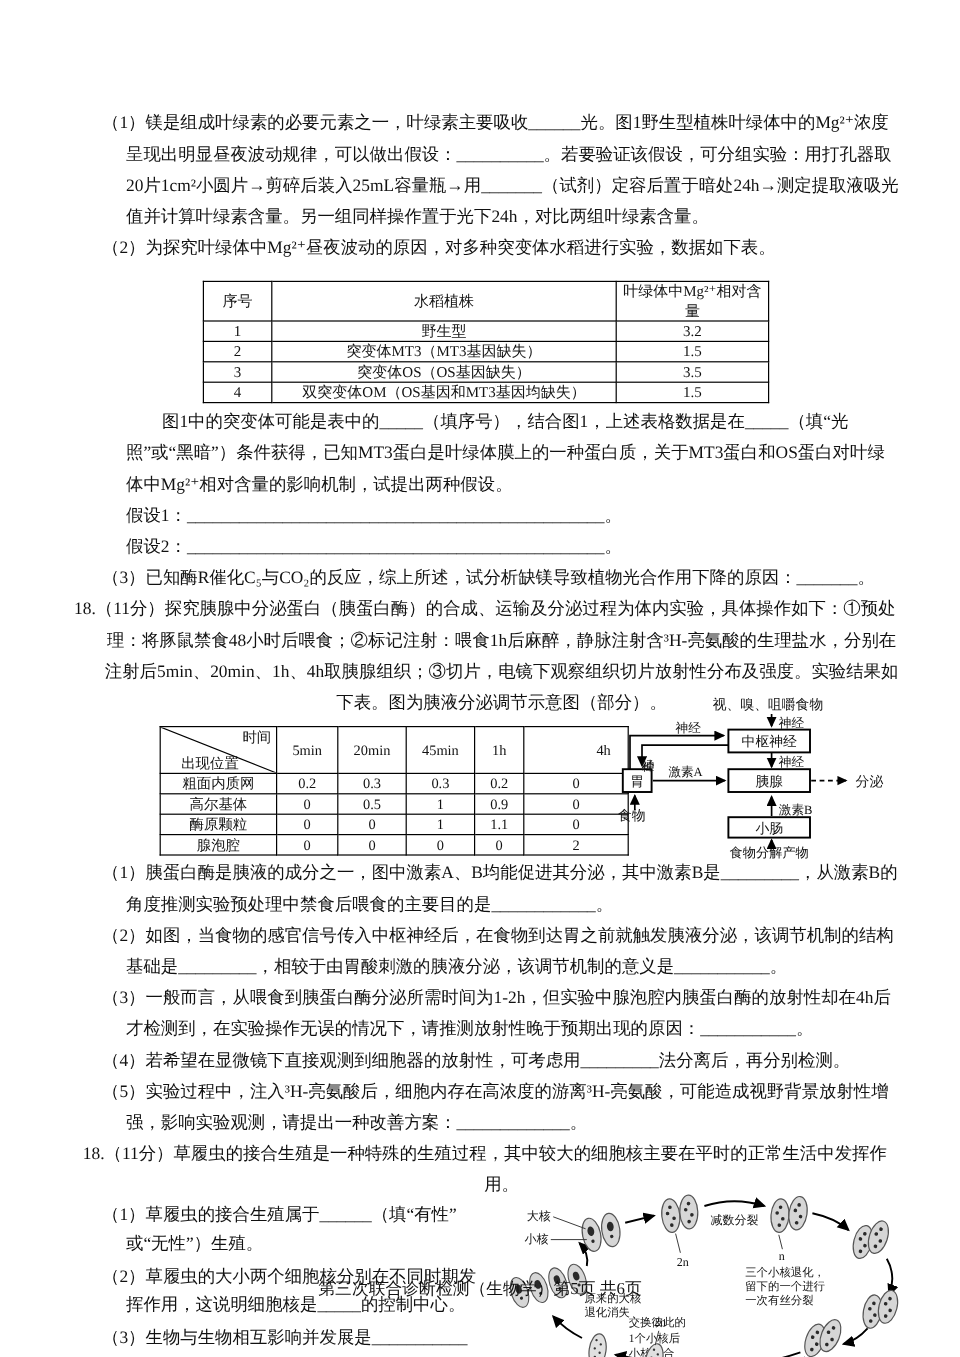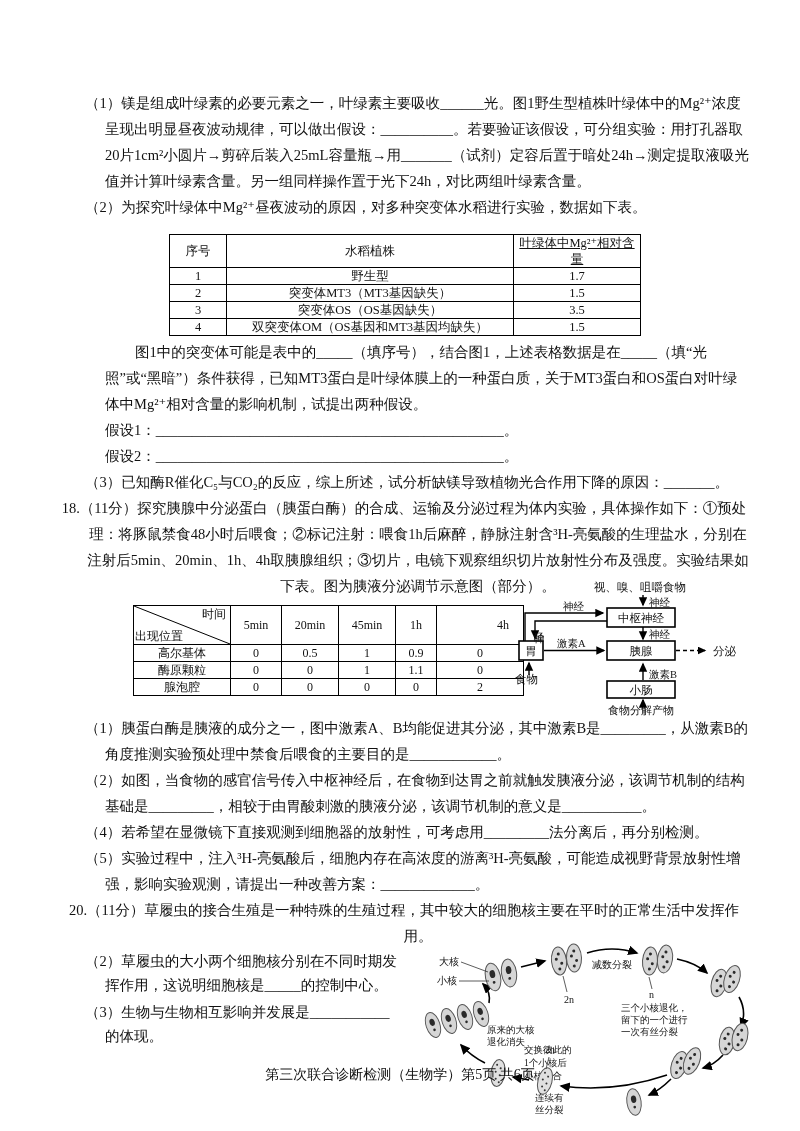--- a/index.html
+++ b/index.html
@@ -12,29 +12,29 @@
   .item{padding-left:48px;text-indent:-20px;}          
   .qhead{padding-left:28px;text-indent:-28px;text-align:center;}         
   .analysis{padding-left:48px;text-indent:30px;}
   .hyp{padding-left:48px;}
   .pre{white-space:pre-line;}
   
   table{border-collapse:collapse;table-layout:fixed;}
   th,td{border:1px solid #000;text-align:center;font-weight:normal;
         font-size:12.5px;line-height:16px;padding:0 2px;overflow:hidden;}
   .tbl1{margin:14px 0 3px 112px;width:460px;}
-  .tbl1 .c0{width:52px;} .tbl1 .c1{width:282px;} .tbl1 .c2{width:122px;text-decoration:underline;}
+  .tbl1 .c0{width:52px;} .tbl1 .c1{width:282px;} .tbl1 .c2{width:122px;}
   .figrow{position:relative;height:114px;margin-top:2px;}
   .tbl2{position:absolute;left:76px;top:4px;width:330px;}
   .tbl2 th,.tbl2 td{font-size:12px;line-height:16px;}
   .tbl2 .h0{width:96px;} .tbl2 .h1{width:46px;} .tbl2 .h2{width:52px;}
   .tbl2 .h3{width:52px;} .tbl2 .h4{width:36px;} .tbl2 .h5{width:36px;padding-left:48px;}
   th.corner{position:relative;height:38px;padding:0;}
   th.corner .ct{position:absolute;top:0;right:4px;line-height:16px;}
-  th.corner .cb{position:absolute;bottom:0;left:1px;line-height:16px;}
+  th.corner .cb{position:absolute;bottom:0;left:17px;line-height:16px;}
   th.corner svg{position:absolute;left:0;top:0;}
   .d18{position:absolute;left:420px;top:-24px;}
   .q19wrap{position:relative;min-height:172px;}
   .q19left{width:352px;}
   .q19left .item{line-height:24px;margin-bottom:3px;}
   .d19{position:absolute;left:352px;top:-12px;}
   .footer{position:absolute;left:0;right:0;top:1062px;text-align:center;
           font-size:14px;color:#111;}
   svg text{fill:#111;}
   .vtext{writing-mode:vertical-rl;text-orientation:upright;}
@@ -54,21 +54,21 @@
           <tr>
             <th class="c0">序号</th>
             <th class="c1">水稻植株</th>
             <th class="c2">叶绿体中Mg²⁺相对含量</th>
           </tr>
         </thead>
         <tbody>
             <tr>
               <td>1</td>
               <td>野生型</td>
-              <td>1.7</td>
+              <td>3.2</td>
             </tr>
             <tr>
               <td>2</td>
               <td>突变体MT3（MT3基因缺失）</td>
               <td>1.5</td>
             </tr>
             <tr>
               <td>3</td>
               <td>突变体OS（OS基因缺失）</td>
               <td>3.5</td>
@@ -102,20 +102,28 @@
                 <span class="cb">出现位置</span>
               </th>
               <th class="h1">5min</th>
               <th class="h2">20min</th>
               <th class="h3">45min</th>
               <th class="h4">1h</th>
               <th class="h5">4h</th>
             </tr>
           </thead>
           <tbody>
+              <tr>
+                <td>粗面内质网</td>
+                <td>0.2</td>
+                <td>0.3</td>
+                <td>0.3</td>
+                <td>0.2</td>
+                <td>0</td>
+              </tr>
               <tr>
                 <td>高尔基体</td>
                 <td>0</td>
                 <td>0.5</td>
                 <td>1</td>
                 <td>0.9</td>
                 <td>0</td>
               </tr>
               <tr>
                 <td>酶原颗粒</td>
@@ -167,29 +175,32 @@
           <text x="164" y="117" font-size="11.5" text-anchor="middle">小肠</text>
           <line x1="166" y1="103" x2="166" y2="87" stroke="#000" stroke-width="1.4" marker-end="url(#ah1)"></line>
           <text x="172" y="101" font-size="10.5">激素B</text>
           <text x="164" y="137" font-size="11" text-anchor="middle">食物分解产物</text>
           <line x1="166" y1="127" x2="166" y2="123" stroke="#000" stroke-width="1.4" marker-end="url(#ah1)"></line>
         </svg>
       </div>
 
       <p class="item">（1）胰蛋白酶是胰液的成分之一，图中激素A、B均能促进其分泌，其中激素B是_________，从激素B的角度推测实验预处理中禁食后喂食的主要目的是____________。</p>
       <p class="item">（2）如图，当食物的感官信号传入中枢神经后，在食物到达胃之前就触发胰液分泌，该调节机制的结构基础是_________，相较于由胃酸刺激的胰液分泌，该调节机制的意义是___________。</p>
+      <p class="item">（3）一般而言，从喂食到胰蛋白酶分泌所需时间为1-2h，但实验中腺泡腔内胰蛋白酶的放射性却在4h后才检测到，在实验操作无误的情况下，请推测放射性晚于预期出现的原因：___________。</p>
       <p class="item">（4）若希望在显微镜下直接观测到细胞器的放射性，可考虑用_________法分离后，再分别检测。</p>
       <p class="item">（5）实验过程中，注入³H-亮氨酸后，细胞内存在高浓度的游离³H-亮氨酸，可能造成视野背景放射性增强，影响实验观测，请提出一种改善方案：_____________。</p>
     </section>
 
     <section>
-      <p class="qhead">20.（11分）草履虫的接合生殖是一种特殊的生殖过程，其中较大的细胞核主要在平时的正常生活中发挥作用。</p>
+      <p class="qhead">18.（11分）草履虫的接合生殖是一种特殊的生殖过程，其中较大的细胞核主要在平时的正常生活中发挥作用。</p>
 
       <div class="q19wrap">
         <div class="q19left">
+          <p class="item pre">（1）草履虫的接合生殖属于______（填“有性”
+或“无性”）生殖。</p>
           <p class="item pre">（2）草履虫的大小两个细胞核分别在不同时期发
 挥作用，这说明细胞核是_____的控制中心。</p>
           <p class="item pre">（3）生物与生物相互影响并发展是___________
 的体现。</p>
         </div>
 
         <svg class="d19" width="368" height="182" viewBox="0 0 368 182">
           <defs>
             <marker id="ah2" markerWidth="8" markerHeight="8" refX="5.5" refY="3" orient="auto">
               <path d="M0,0L6.5,3L0,6Z" fill="#000"></path>

